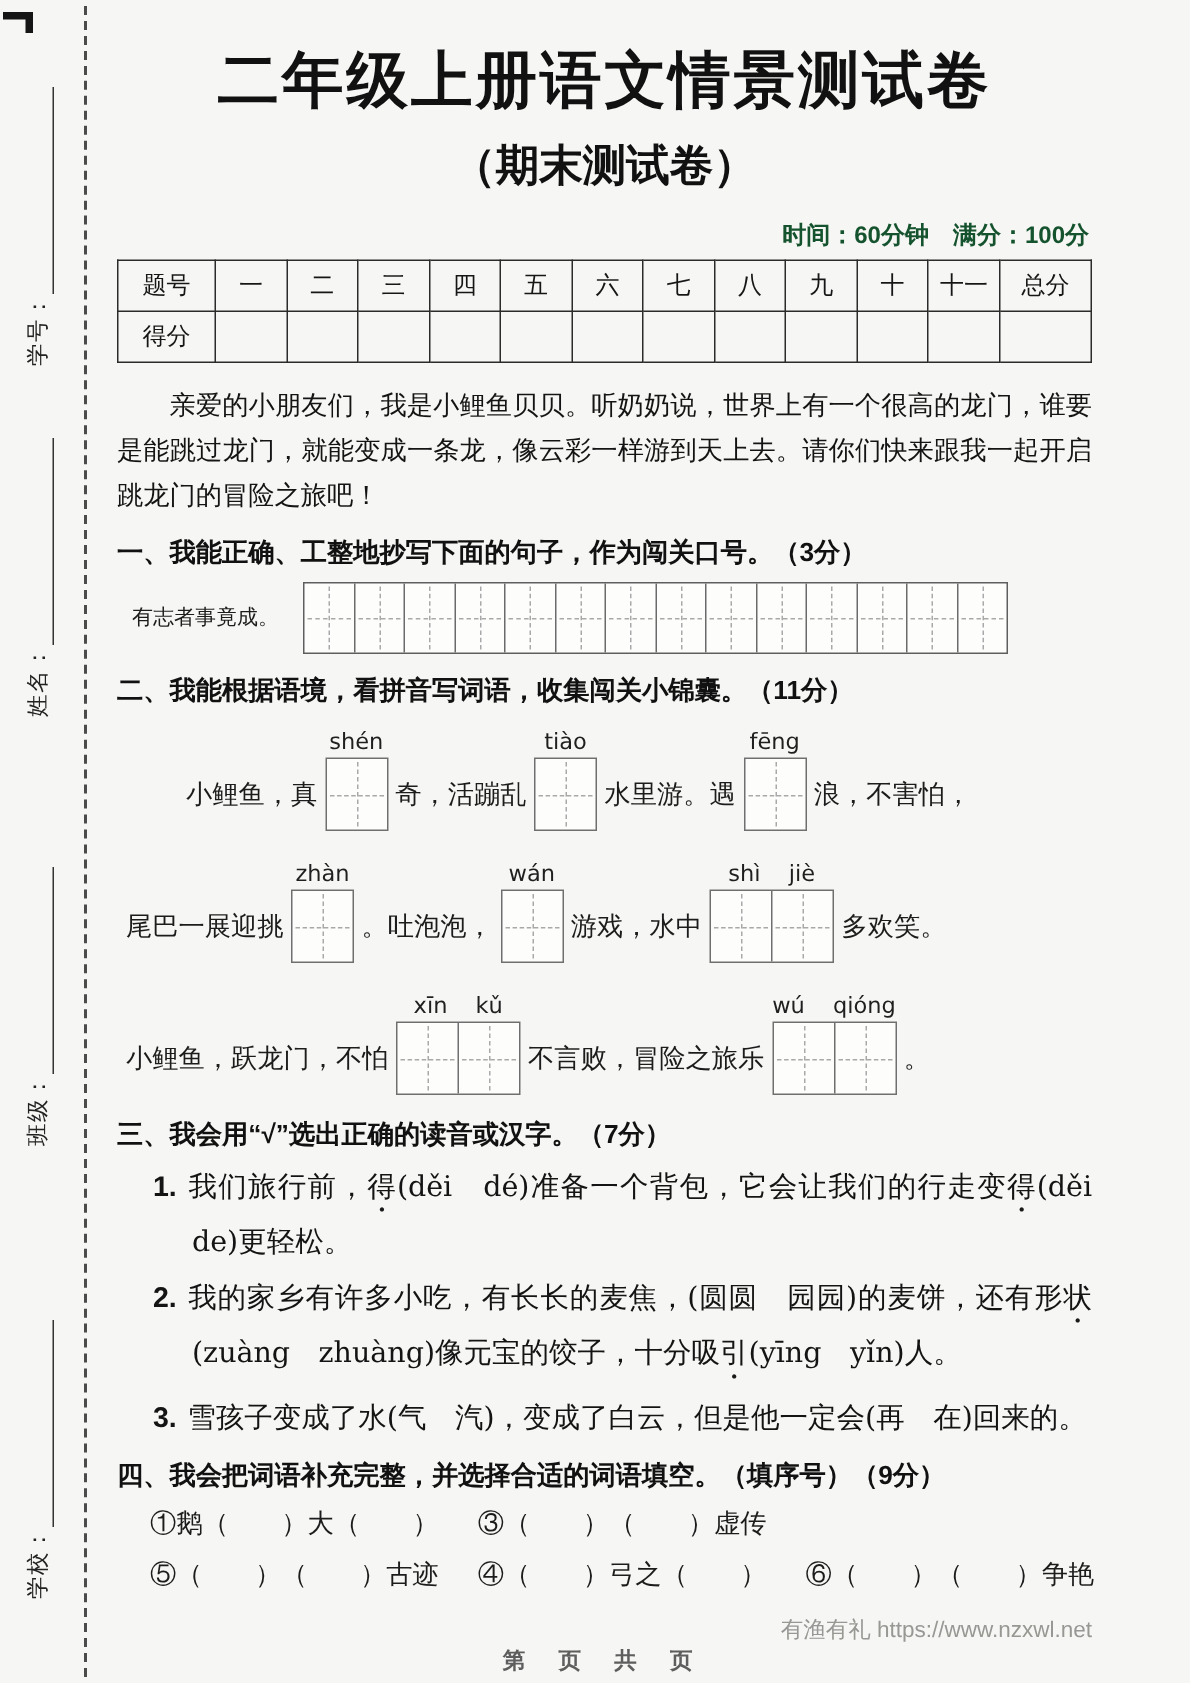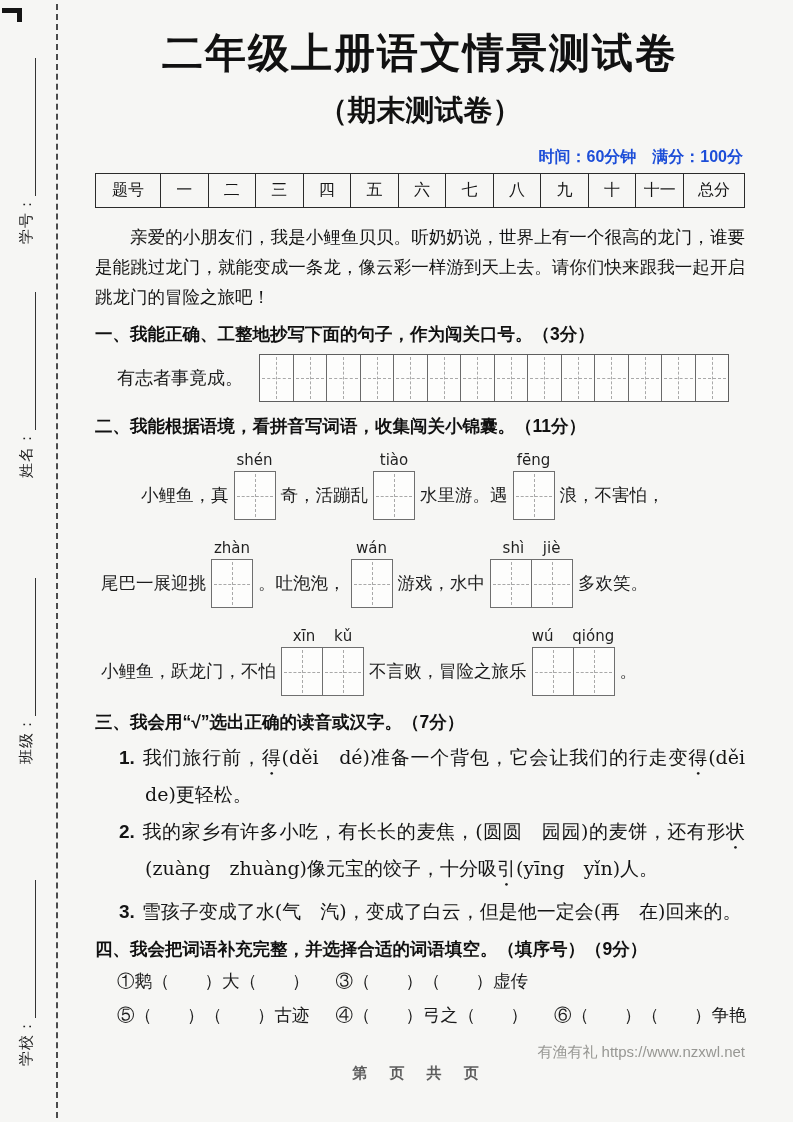--- a/index.html
+++ b/index.html
@@ -13,42 +13,42 @@
   .crop-mark{position:absolute;left:2px;top:8px;width:15px;height:9px;
     border-top:5px solid #151515;border-right:5px solid #151515;}
   .side-rule{position:absolute;left:56px;top:4px;height:1114px;width:0;
     border-left:2px dashed #4b4b4b;}
   .side-field{position:absolute;left:16px;transform:rotate(-90deg);
     transform-origin:0 0;display:flex;align-items:flex-end;white-space:nowrap;}
   .side-label{font-family:"Liberation Sans",sans-serif;font-size:15px;color:#222;
     line-height:20px;letter-spacing:1px;}
   .side-line{display:inline-block;width:138px;height:16px;border-bottom:1.5px solid #333;}
 
-  .content{position:absolute;left:95px;top:0;width:650px;}
+  .content{position:absolute;left:78px;top:0;width:650px;}
   h1{margin:26px 0 0;text-align:center;font-family:"Liberation Sans",sans-serif;
     font-weight:900;font-size:41px;letter-spacing:2px;color:#111;}
   h2{margin:10px 0 0;text-align:center;font-family:"Liberation Sans",sans-serif;
     font-weight:800;font-size:29px;color:#111;}
   .meta{margin:16px 2px 5px 0;text-align:right;font-family:"Liberation Sans",sans-serif;
-    font-weight:700;font-size:16px;color:#1d4ed8;}
+    font-weight:700;font-size:16px;color:#14532d;}
 
   table.score-table{width:100%;border-collapse:collapse;table-layout:fixed;
     font-family:"Liberation Sans",sans-serif;font-size:16px;color:#161616;}
   table.score-table td{border:1.6px solid #2b2b2b;text-align:center;height:33px;padding:0;}
   #score-head td:first-child,#score-row td:first-child{width:64px;}
   #score-head td:last-child{width:60px;}
 
   .intro{margin:14px 0 8px;font-size:17.5px;line-height:30px;text-align:justify;
     text-indent:2em;color:#141414;}
 
   .sec-header{font-family:"Liberation Sans",sans-serif;font-weight:700;
     font-size:17.5px;margin:10px 0 8px;color:#111;}
 
   .q1-row{display:flex;align-items:center;margin:8px 0 12px;}
-  .q1-sentence{font-size:18px;margin-left:22px;white-space:nowrap;}
+  .q1-sentence{font-size:14px;margin-left:10px;white-space:nowrap;}
   .writing-grid{display:flex;border:1.5px solid #5e5e5e;margin-left:16px;background:#fdfdfc;}
   .tz{position:relative;}
   .writing-grid .tz{width:32.5px;height:46px;border-right:1px solid #6a6a6a;}
   .writing-grid .tz:last-child{border-right:none;}
   .tz::before{content:'';position:absolute;left:50%;top:2px;bottom:2px;
     border-left:1px dashed #a9a9a9;}
   .tz::after{content:'';position:absolute;top:50%;left:2px;right:2px;
     border-top:1px dashed #a9a9a9;}
 
   .q2-line{display:flex;align-items:center;margin:2px 0 10px;min-height:78px;}
@@ -116,20 +116,35 @@
             <td>四</td>
             <td>五</td>
             <td>六</td>
             <td>七</td>
             <td>八</td>
             <td>九</td>
             <td>十</td>
             <td>十一</td>
             <td>总分</td>
           </tr>
+        <tr id="score-row">
+            <td>得分</td>
+            <td></td>
+            <td></td>
+            <td></td>
+            <td></td>
+            <td></td>
+            <td></td>
+            <td></td>
+            <td></td>
+            <td></td>
+            <td></td>
+            <td></td>
+            <td></td>
+          </tr>
       </tbody>
     </table>
 
     <p class="intro">亲爱的小朋友们，我是小鲤鱼贝贝。听奶奶说，世界上有一个很高的龙门，谁要是能跳过龙门，就能变成一条龙，像云彩一样游到天上去。请你们快来跟我一起开启跳龙门的冒险之旅吧！</p>
 
     <div class="sec-header">一、我能正确、工整地抄写下面的句子，作为闯关口号。（3分）</div>
     <div class="q1-row">
       <span class="q1-sentence">有志者事竟成。</span>
       <div class="writing-grid" id="writing-grid">
           <div class="tz"></div>

